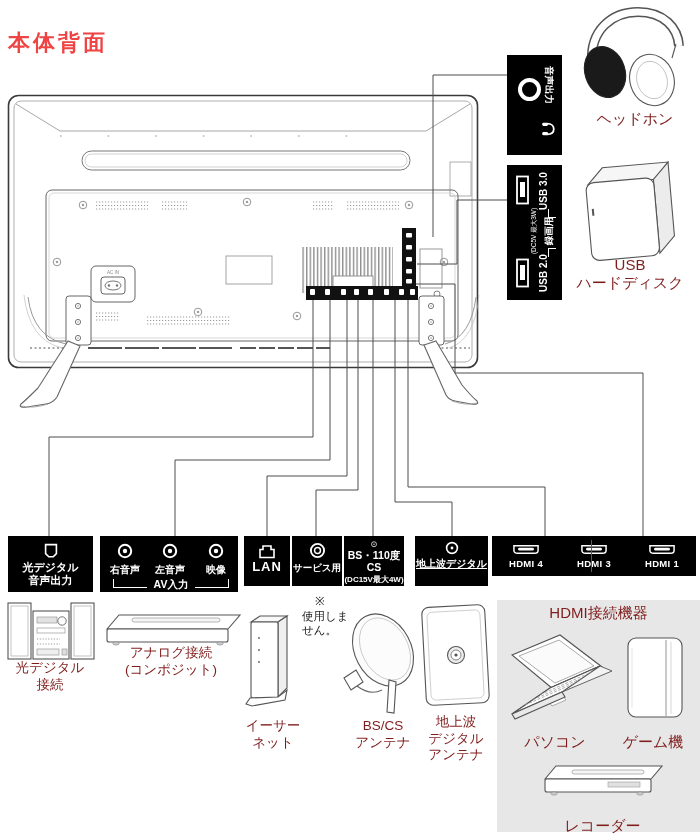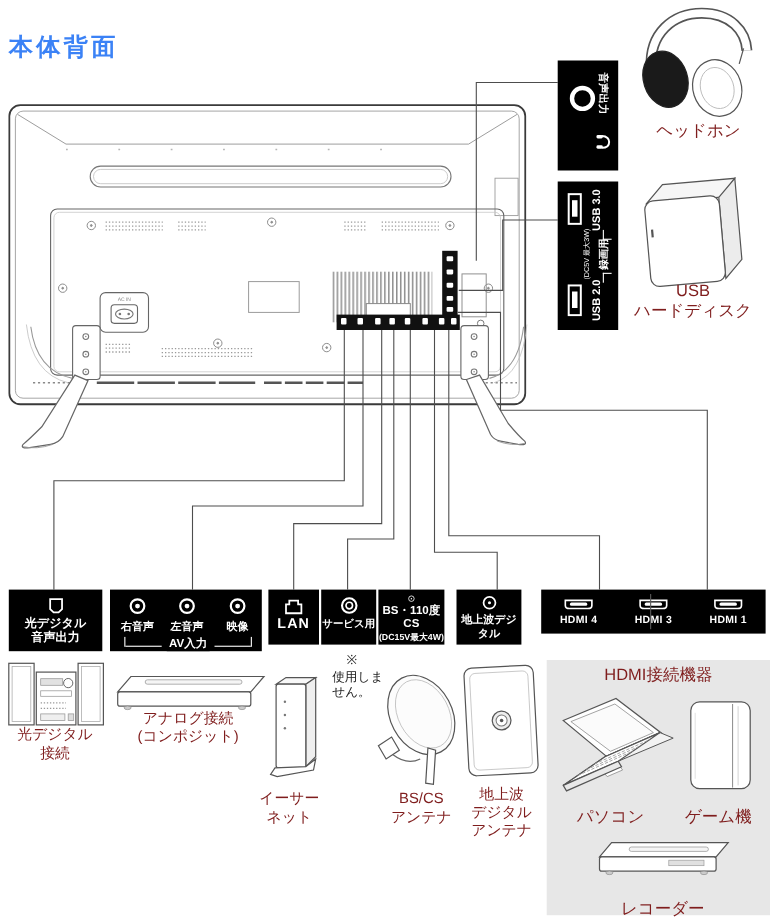--- a/index.html
+++ b/index.html
@@ -1,19 +1,19 @@
 <!DOCTYPE html>
 <html><head>
 <meta charset="utf-8">
 <style>
   html,body{margin:0;padding:0;background:#fff;}
   .stage{position:relative;width:700px;height:840px;background:#fff;
          font-family:"Liberation Sans",sans-serif;overflow:hidden;}
   .title{position:absolute;left:8px;top:28px;font-size:22px;font-weight:600;
-         letter-spacing:3px;color:#3b82f6;}
+         letter-spacing:3px;color:#ef4444;}
   svg.layer{position:absolute;left:0;top:0;}
   
   .panel{position:absolute;background:#000;color:#fff;box-sizing:border-box;}
   .pcol{display:flex;flex-direction:column;align-items:center;}
   .plabel{font-weight:bold;text-align:center;line-height:12.5px;}
   
   .av-jack{position:absolute;top:7px;text-align:center;}
   .av-jack .plabel{font-size:10px;margin-top:1px;}
   .bracket{position:absolute;left:13px;right:9px;bottom:4px;height:9px;
            border-left:1.5px solid #fff;border-right:1.5px solid #fff;}
@@ -362,21 +362,21 @@
 
   <div class="panel pcol" style="left:344px;top:536px;width:60px;height:50px;padding-top:5px;">
     <svg width="14" height="14" viewBox="0 0 14 14">
       <circle cx="7" cy="7" r="5.4" stroke="#fff" stroke-width="1.6" fill="none"></circle>
         <circle cx="7" cy="7" r="1.4" fill="#fff"></circle>
     </svg>
     <div class="plabel" style="font-size:10.5px;margin-top:1px;">BS・110度CS</div>
     <div class="plabel" style="font-size:8px;font-weight:bold;">(DC15V最大4W)</div>
   </div>
 
-  <div class="panel pcol" style="left:415px;top:536px;width:59px;height:50px;padding-top:5px;">
+  <div class="panel pcol" style="left:415px;top:536px;width:73px;height:50px;padding-top:5px;text-decoration:underline;">
     <svg width="14" height="14" viewBox="0 0 14 14">
       <circle cx="7" cy="7" r="5.4" stroke="#fff" stroke-width="1.6" fill="none"></circle>
         <circle cx="7" cy="7" r="1.4" fill="#fff"></circle>
     </svg>
     <div class="plabel" style="font-size:10px;margin-top:3px;">地上波デジタル</div>
   </div>
 
   <div class="panel" style="left:492px;top:536px;width:204px;height:40px;">
     <div class="hdmi-cells">
       <div class="hdmi-cell">
@@ -405,21 +405,21 @@
   </div>
 
   <div class="cap" style="left:0px;top:660px;width:100px;font-size:13.5px;line-height:16.5px;">
     <div>光デジタル</div>
     <div>接続</div>
   </div>
   <div class="cap" style="left:101px;top:645px;width:140px;font-size:13.5px;line-height:16.5px;">
     <div>アナログ接続</div>
     <div>(コンポジット)</div>
   </div>
-  <div class="cap" style="left:223px;top:718px;width:80px;font-size:13.5px;line-height:16.5px;">
+  <div class="cap" style="left:233px;top:718px;width:80px;font-size:13.5px;line-height:16.5px;">
     <div>イーサー</div>
     <div>ネット</div>
   </div>
   <div class="cap" style="left:338px;top:718px;width:90px;font-size:13.5px;line-height:16.5px;">
     <div>BS/CS</div>
     <div>アンテナ</div>
   </div>
   <div class="cap" style="left:416px;top:714px;width:80px;font-size:13.5px;line-height:16.5px;">
     <div>地上波</div>
     <div>デジタル</div>

